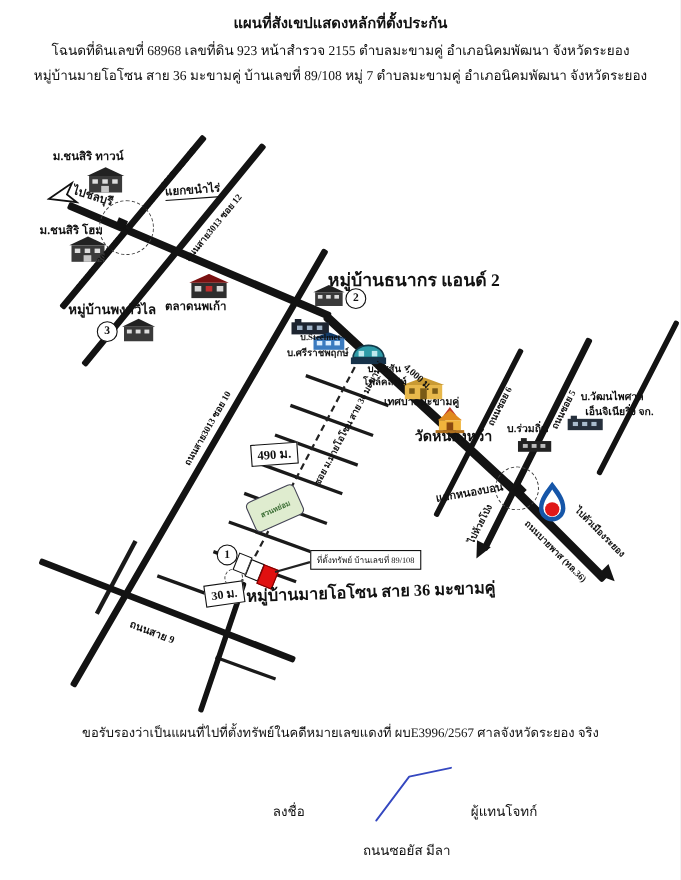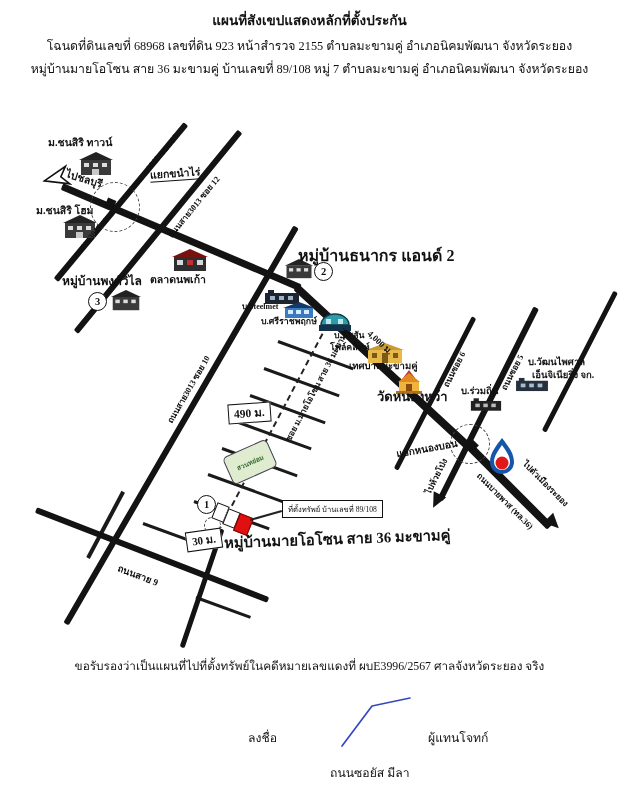--- a/index.html
+++ b/index.html
@@ -124,21 +124,21 @@
   </svg>
   <div class="circle-num" style="left:314px;top:262px;">2</div>
 
   <svg class="icon" style="left:264px;top:289px;" width="36" height="16" viewBox="0 0 36 16">
     <rect x="1" y="4" width="34" height="11" fill="#1d2430"></rect>
       <rect x="4" y="1" width="6" height="5" fill="#1d2430"></rect>
     <rect x="6" y="7" width="5" height="4" fill="#9fb3c8"></rect>
       <rect x="15" y="7" width="5" height="4" fill="#9fb3c8"></rect>
       <rect x="24" y="7" width="5" height="4" fill="#9fb3c8"></rect>
   </svg>
-  <div class="lbl b" style="left:242px;top:303px;font-size:8px;">บ.Steelmet</div>
+  <div class="lbl b" style="left:253px;top:303px;font-size:8px;padding-left:20px;">บ.Steelmet</div>
 
   <svg class="icon" style="left:283px;top:302px;" width="32" height="17" viewBox="0 0 32 17">
     <polygon points="0,6 32,6 16,0" fill="#123a66"></polygon>
       <rect x="2" y="6" width="28" height="10" fill="#3a7abf"></rect>
     <rect x="5" y="8" width="5" height="4" fill="#d8ecff"></rect>
       <rect x="13" y="8" width="5" height="4" fill="#d8ecff"></rect>
       <rect x="21" y="8" width="5" height="4" fill="#d8ecff"></rect>
   </svg>
   <div class="lbl b" style="left:261px;top:317px;font-size:8.8px;">บ.ศรีราชพฤกษ์</div>
 

